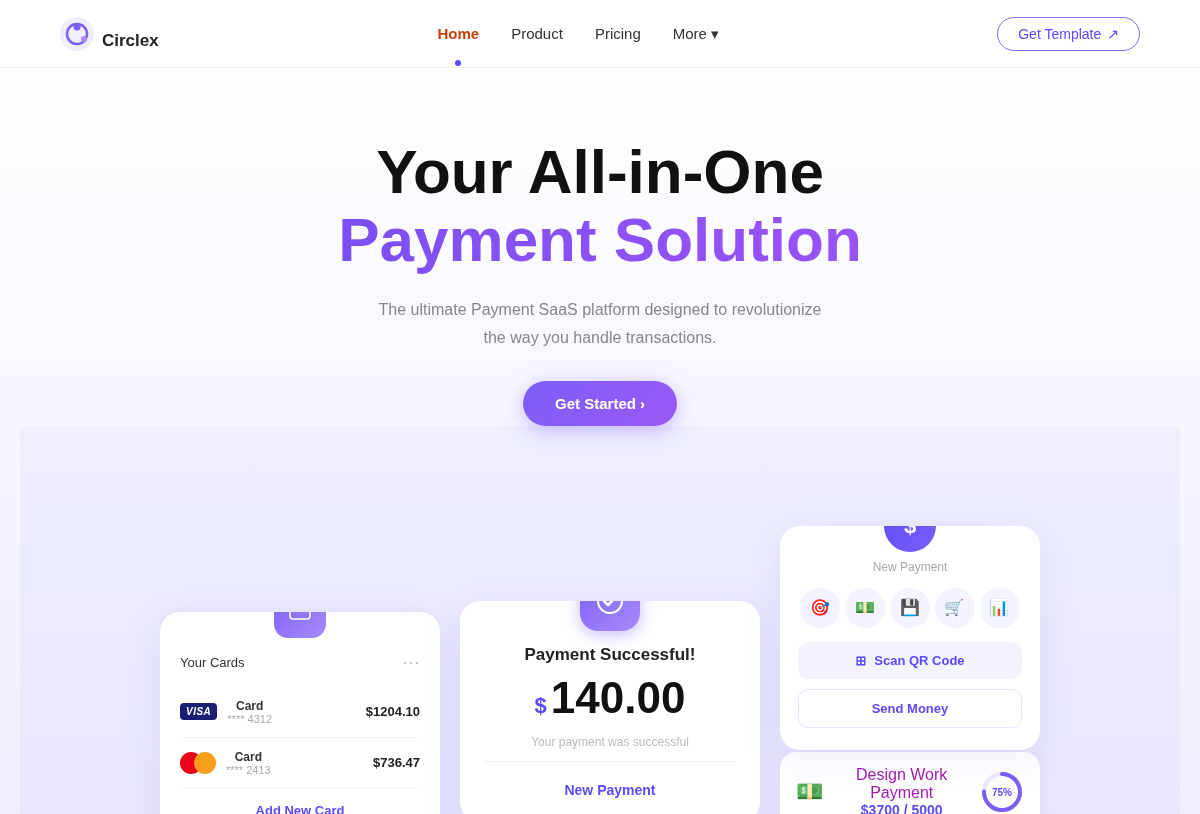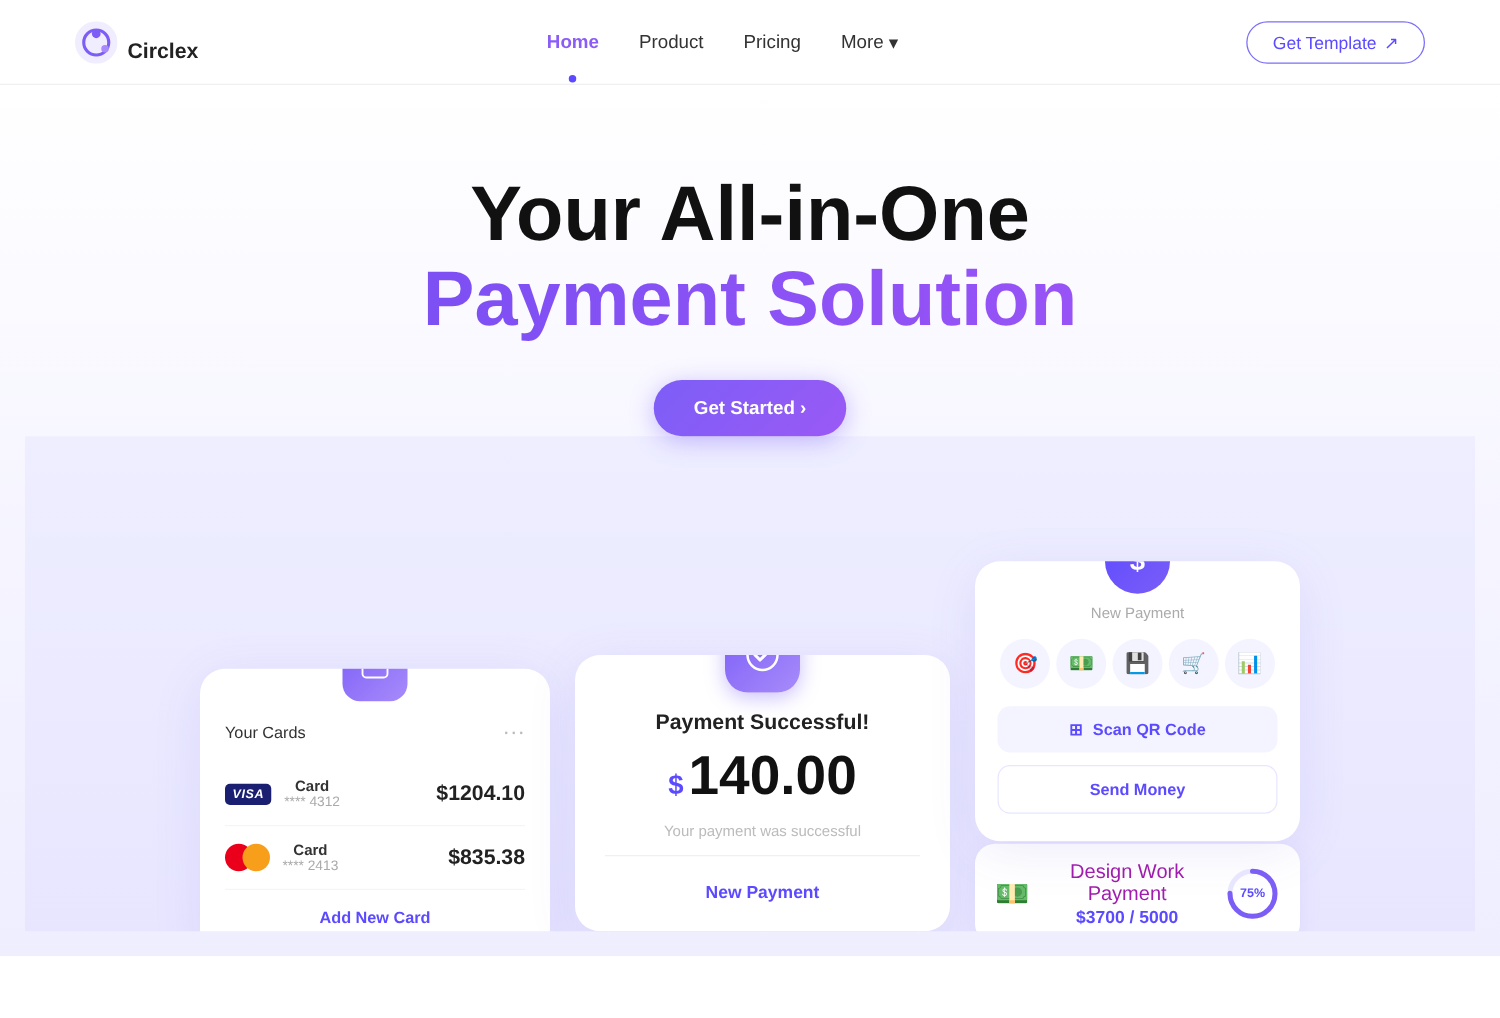--- a/index.html
+++ b/index.html
@@ -9,21 +9,21 @@
     nav {
       display: flex; align-items: center; justify-content: space-between;
       padding: 0 60px; height: 68px; border-bottom: 1px solid #f0f0f0;
       position: relative; z-index: 10; background: #fff;
     }
     .nav-logo { display: flex; align-items: flex-end; gap: 8px; }
     .nav-logo-icon { width: 34px; height: 34px; }
     .nav-logo-text { font-size: 17px; font-weight: 600; color: #222; }
     .nav-links { display: flex; align-items: center; gap: 32px; }
     .nav-link { font-size: 15px; color: #333; text-decoration: none; cursor: pointer; }
-    .nav-link.active { font-weight: 600; color: #8b5cf6; position: relative; text-align: center; }
+    .nav-link.active { font-weight: 600; color: #c2410c; position: relative; text-align: center; }
     .nav-link.active::after {
       content: ''; position: absolute; bottom: -24px; left: 50%; transform: translateX(-50%);
       width: 6px; height: 6px; background: #5b4aff; border-radius: 50%;
     }
     .nav-link-more { display: flex; align-items: center; gap: 4px; }
     .get-template-btn {
       border: 1.5px solid #7b6ef6; border-radius: 22px; padding: 8px 20px;
       font-size: 14px; font-weight: 500; color: #5b4aff; background: #fff;
       cursor: pointer; display: flex; align-items: center; gap: 6px;
     }
@@ -78,21 +78,21 @@
     .dots-menu { color: #bbb; font-size: 18px; cursor: pointer; }
     .card-row {
       display: flex; align-items: center; justify-content: space-between;
       padding: 12px 0; border-bottom: 1px solid #f5f5f5;
     }
     .card-row:last-of-type { border-bottom: none; }
     .card-row-left { display: flex; align-items: center; gap: 10px; }
     .card-row-info { display: flex; flex-direction: column; }
     .card-row-type { font-size: 12px; font-weight: 600; color: #333; }
     .card-row-num { font-size: 11px; color: #aaa; }
-    .card-row-amount { font-size: 17px; font-weight: 700; color: #222; }
+    .card-row-amount { font-size: 13px; font-weight: 700; color: #222; }
     .add-new-card { text-align: center; padding: 14px; font-size: 13px; font-weight: 700; color: #5b4aff; cursor: pointer; }
 
     
     .visa-logo {
       background: #1a1f71; color: #fff; font-size: 10px; font-weight: 800;
       font-style: italic; padding: 3px 6px; border-radius: 4px; letter-spacing: 0.5px;
       display: inline-block; min-width: 36px; text-align: center;
     }
     
     .mc-logo { display: inline-flex; position: relative; width: 36px; height: 22px; }
@@ -193,20 +193,24 @@
     <span>Get Template</span>
     <span>↗</span>
   </button>
 </nav>
 
 <section class="hero">
   <div>
     <div class="hero-title-line1">Your All-in-One</div>
     <div class="hero-title-line2">Payment Solution</div>
   </div>
+  <p class="hero-subtitle">
+    <span>The ultimate Payment SaaS platform designed to revolutionize</span><br>
+    <span>the way you handle transactions.</span>
+  </p>
   <button class="get-started-btn">
     <span>Get Started</span>
     <span>›</span>
   </button>
 
   
   <div class="cards-section">
 
     <div class="ui-card your-cards-card" style="position:relative; margin-top:30px;">
       <div class="card-icon-badge">
@@ -236,21 +240,21 @@
           <div class="card-row-left">
             <span class="mc-logo">
               <span class="mc-circle1"></span>
               <span class="mc-circle2"></span>
             </span>
             <div class="card-row-info">
               <span class="card-row-type">Card</span>
               <span class="card-row-num">**** 2413</span>
             </div>
           </div>
-          <span class="card-row-amount">$835.38</span>
+          <span class="card-row-amount">$736.47</span>
         </div>
         <div class="add-new-card">Add New Card</div>
       </div>
     </div>
 
     <div class="ui-card payment-success-card" style="position:relative; margin-top:36px;">
       <div class="check-badge">
         <svg width="28" height="28" viewBox="0 0 28 28" fill="none">
           <circle cx="14" cy="14" r="12" stroke="white" stroke-width="2" fill="none"></circle>
           <path d="M8 14l4 4 8-8" stroke="white" stroke-width="2.5" stroke-linecap="round" stroke-linejoin="round"></path>

